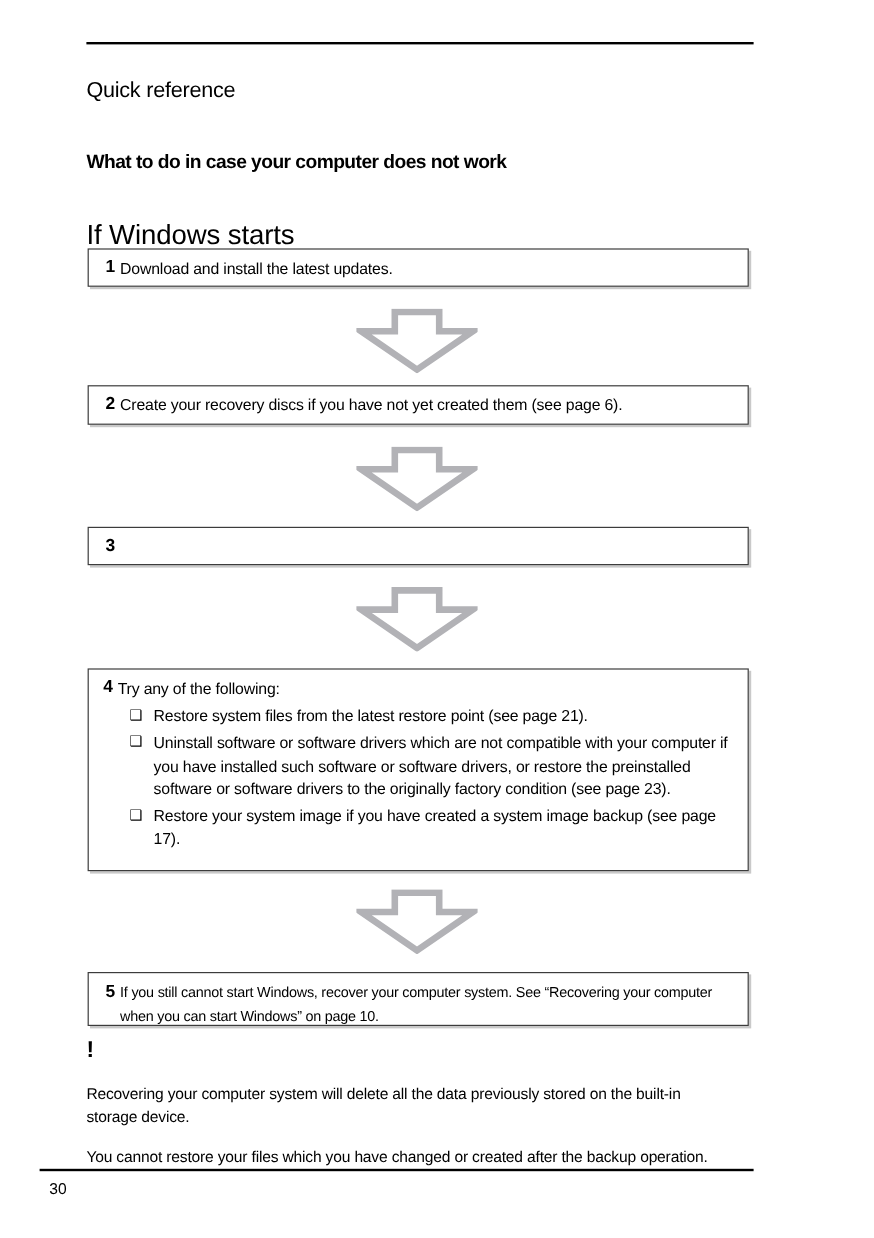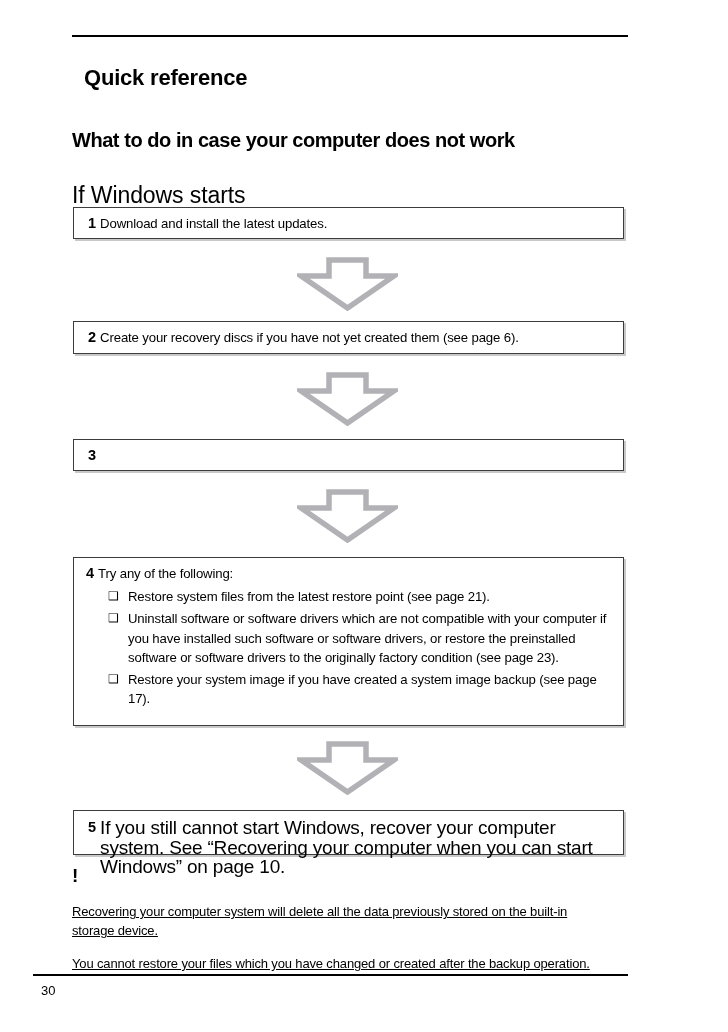--- a/index.html
+++ b/index.html
@@ -29,32 +29,31 @@
     width: 556px;
     height: 2px;
     background: #000000;
   }
 
   
   .chapter-title {
     position: absolute;
     left: 72px;
     top: 46px;
-    font-size: 22px;
-    font-weight: 700;
+    font-size: 18px;
+    font-weight: 400;
     letter-spacing: -0.2px;
     line-height: 34px;
     white-space: nowrap;
-    margin-left: 12px;
   }
   .section-title {
     position: absolute;
     left: 72px;
     top: 110px;
-    font-size: 20px;
+    font-size: 16px;
     font-weight: bold;
     letter-spacing: -0.45px;
     line-height: 26px;
     white-space: nowrap;
   }
   .subsection-title {
     position: absolute;
     left: 72px;
     top: 160px;
     font-size: 23px;
@@ -128,21 +127,21 @@
   .bullet-glyph {
     position: absolute;
     left: 0;
     top: 0px;
     font-size: 12px;
     line-height: 19.3px;
     color: #000;
   }
 
   .step5-text {
-    font-size: 19px;
+    font-size: 12px;
     line-height: 19.5px;
     letter-spacing: -0.2px;
   }
 
   
   .arrow {
     position: absolute;
     left: 297px;
     width: 101px;
     height: 54px;
@@ -166,21 +165,20 @@
     font-weight: bold;
     line-height: 20px;
   }
   .caution-p {
     position: absolute;
     left: 0;
     font-size: 13px;
     line-height: 19px;
     letter-spacing: -0.15px;
     width: 540px;
-    text-decoration: underline;
   }
   #caution-p-1 { top: 889px; }
   #caution-p-2 { top: 941px; }
 
   
   .bottom-rule {
     position: absolute;
     left: 33px;
     top: 974px;
     width: 595px;

